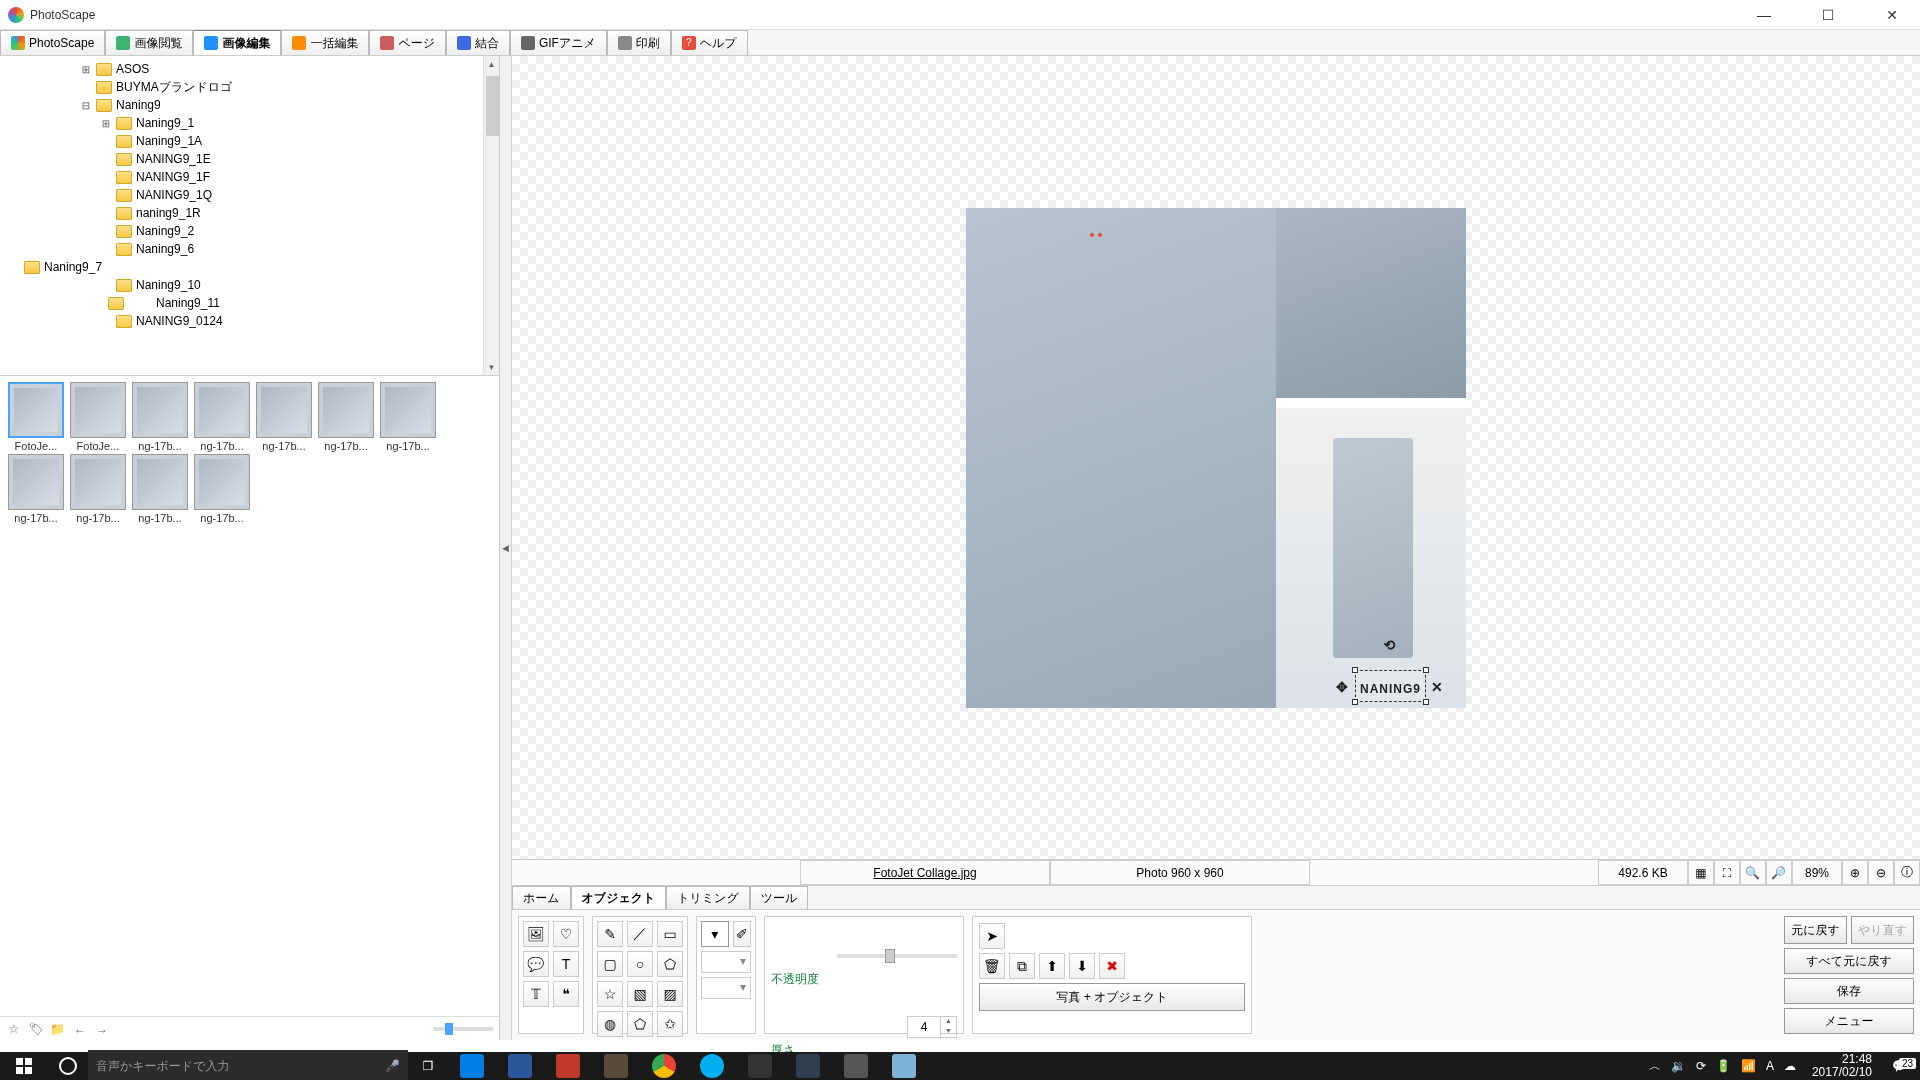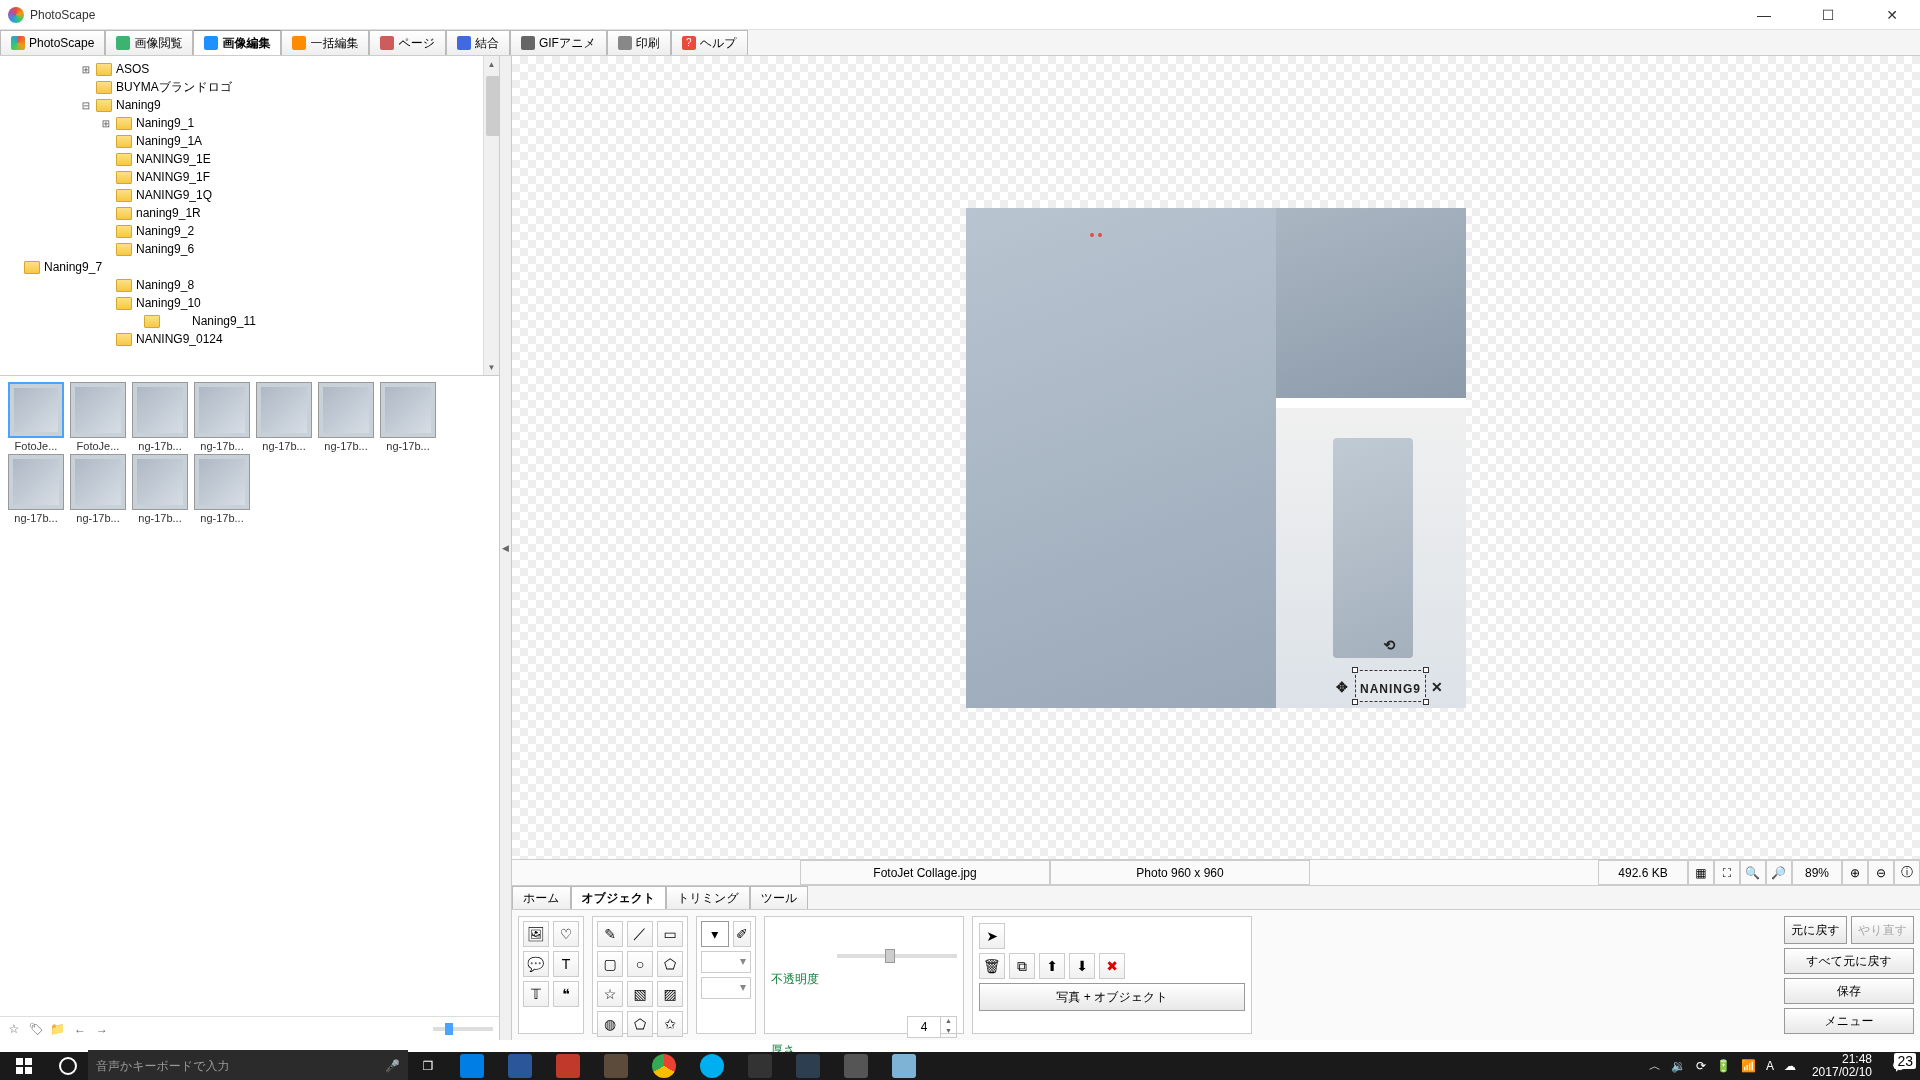--- a/index.html
+++ b/index.html
@@ -72,21 +72,21 @@
 .text-obj { position:absolute; right:40px; bottom:6px; border:1px dashed #333; padding:2px 4px; font-size:22px; font-weight:bold; color:#222; letter-spacing:1px; background:rgba(255,255,255,0.2); }
 .text-obj .handle { position:absolute; width:6px; height:6px; background:#fff; border:1px solid #333; }
 .text-obj .h-tl{left:-4px;top:-4px;} .text-obj .h-tr{right:-4px;top:-4px;}
 .text-obj .h-bl{left:-4px;bottom:-4px;} .text-obj .h-br{right:-4px;bottom:-4px;}
 .text-obj .h-close{right:-20px;top:50%;transform:translateY(-50%);width:14px;height:14px;border:none;background:none;font-size:14px;}
 .text-obj .h-rotate{left:50%;top:-34px;transform:translateX(-50%);width:14px;height:14px;border:none;background:none;font-size:14px;}
 .text-obj .h-move{left:-20px;top:50%;transform:translateY(-50%);width:14px;height:14px;border:none;background:none;font-size:14px;}
 
 .statusbar { height: 26px; display: flex; align-items: stretch; border-bottom: 1px solid #ccc; background: #fafafa; }
 .statusbar .cell { border: 1px solid #ccc; display: flex; align-items: center; justify-content: center; padding: 0 10px; }
-.statusbar .fn { flex: 0 0 250px; }
+.statusbar .fn { flex: 0 0 250px; text-decoration: underline; }
 .statusbar .dim { flex: 0 0 260px; }
 .statusbar .spacer { flex: 1; border:none; }
 .statusbar .size { flex: 0 0 90px; }
 .statusbar .ic { width: 26px; padding:0; }
 .statusbar .zoom { flex: 0 0 50px; }
 
 .edittabs { height: 24px; display: flex; align-items: stretch; background: #f5f5f5; border-bottom: 1px solid #ccc; }
 .edittabs .etab { padding: 3px 10px; border: 1px solid #bbb; border-bottom: none; background: linear-gradient(#fff,#eee); cursor: pointer; }
 .edittabs .etab.active { background: #fff; font-weight: bold; }
 
@@ -124,21 +124,21 @@
 .taskbar .search { width: 320px; height: 32px; background: #2b2b2b; display:flex; align-items:center; padding:0 8px; color:#999; gap:8px; }
 .taskbar .search .mic{margin-left:auto;}
 .taskbar .taskview { width:40px; display:flex;align-items:center;justify-content:center; }
 .taskbar .apps { display:flex; }
 .taskbar .app { width:48px; height:40px; display:flex; align-items:center; justify-content:center; }
 .taskbar .app .ico { width:24px; height:24px; border-radius:3px; }
 .taskbar .tray { margin-left:auto; display:flex; align-items:center; gap:10px; padding:0 8px; }
 .taskbar .tray .ti { font-size:12px; }
 .taskbar .clock { text-align:right; font-size:11px; line-height:13px; padding:0 8px; }
 .taskbar .notif { width:40px; display:flex;align-items:center;justify-content:center;position:relative; }
-.taskbar .notif .badge{position:absolute;bottom:4px;right:4px;background:#fff;color:#000;font-size:14px;padding:0 3px;border-radius:2px;}
+.taskbar .notif .badge{position:absolute;bottom:4px;right:4px;background:#fff;color:#000;font-size:10px;padding:0 3px;border-radius:2px;}
 </style>
 </head>
 <body>
 
 <div class="titlebar">
   <div class="app-icon"></div>
   <div class="title">PhotoScape</div>
   <div class="win-btns">
     <div class="win-btn">—</div>
     <div class="win-btn">☐</div>
@@ -246,28 +246,23 @@
             <span>Naning9_6</span>
           </div>
           <div class="tree-row" style="">
             <span class="exp"></span>
             <span class="folder"></span>
             <span>Naning9_7</span>
           </div>
           <div class="tree-row" style="padding-left: 100px;">
             <span class="exp"></span>
             <span class="folder"></span>
-            <span>Naning9_8</span>
-          </div>
-          <div class="tree-row" style="padding-left: 100px;">
-            <span class="exp"></span>
-            <span class="folder"></span>
             <span>Naning9_10</span>
           </div>
-          <div class="tree-row" style="padding-left: 100px; gap: 28px;">
+          <div class="tree-row" style="padding-left: 64px; gap: 28px;">
             <span class="exp"></span>
             <span class="folder"></span>
             <span>Naning9_11</span>
           </div>
           <div class="tree-row" style="padding-left: 100px;">
             <span class="exp"></span>
             <span class="folder"></span>
             <span>NANING9_0124</span>
           </div>
         </div>

